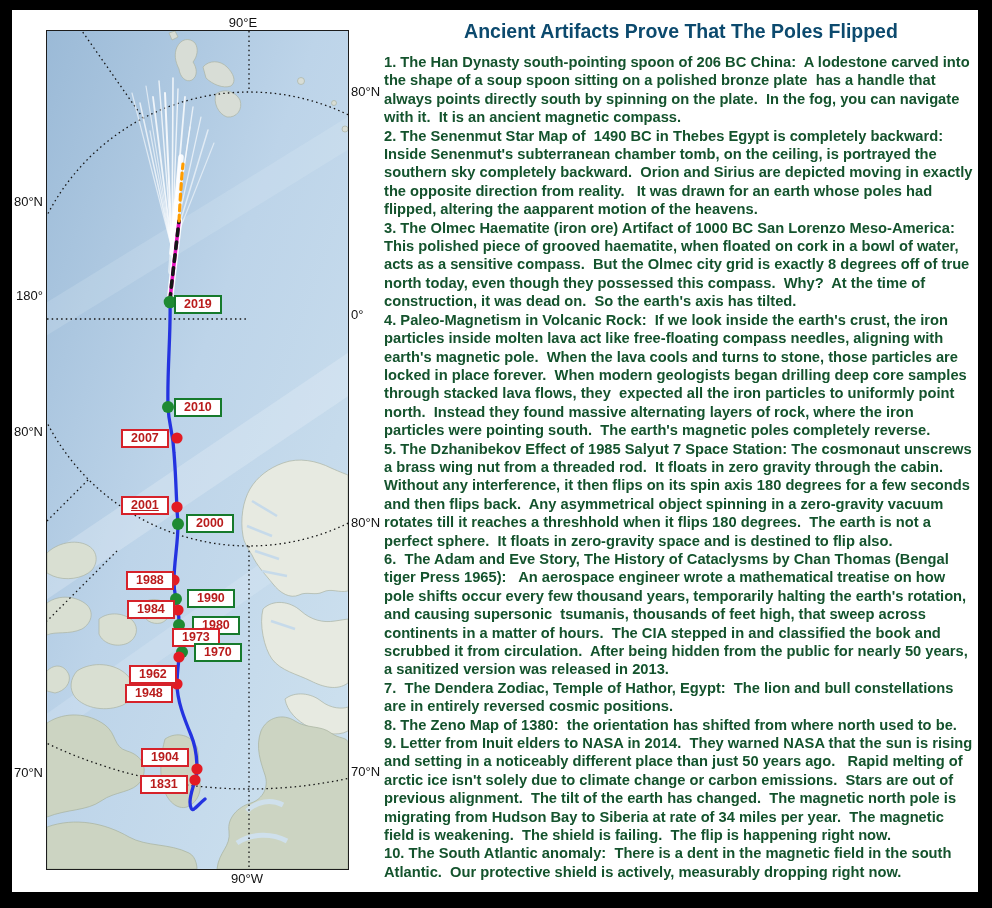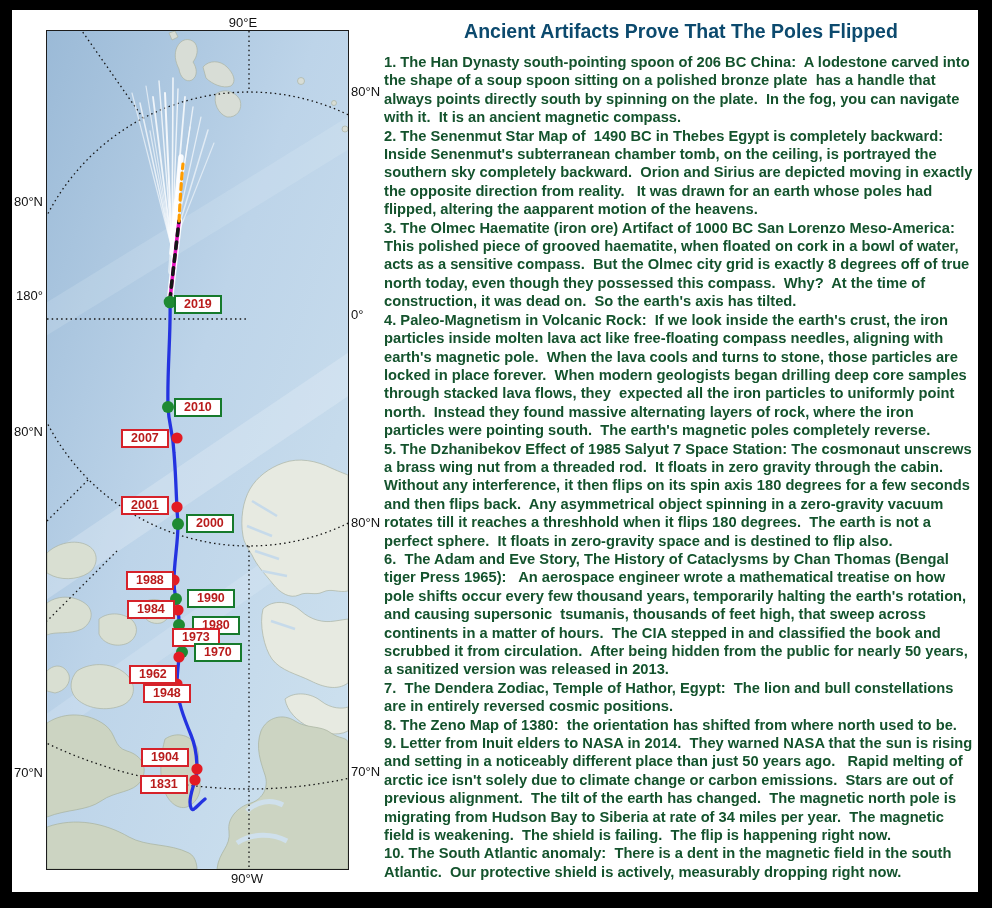--- a/index.html
+++ b/index.html
@@ -171,21 +171,21 @@
       <div class="year-label red" style="left:74px;top:398px;text-align:right;">2007</div>
       <div class="year-label red" style="left:74px;top:465px;text-decoration:underline;">2001</div>
       <div class="year-label green" style="left:139px;top:483px;">2000</div>
       <div class="year-label red" style="left:79px;top:540px;">1988</div>
       <div class="year-label green" style="left:140px;top:558px;">1990</div>
       <div class="year-label red" style="left:80px;top:569px;">1984</div>
       <div class="year-label green" style="left:145px;top:585px;">1980</div>
       <div class="year-label red" style="left:85px;top:597px;margin-left:40px;">1973</div>
       <div class="year-label green" style="left:147px;top:612px;">1970</div>
       <div class="year-label red" style="left:82px;top:634px;">1962</div>
-      <div class="year-label red" style="left:96px;top:653px;">1948</div>
+      <div class="year-label red" style="left:78px;top:653px;">1948</div>
       <div class="year-label red" style="left:94px;top:717px;">1904</div>
       <div class="year-label red" style="left:93px;top:744px;">1831</div>
     </div>
   </div>
 
   <div class="article">
     <h1 class="page-title">Ancient Artifacts Prove That The Poles Flipped</h1>
     <p>1. The Han Dynasty south-pointing spoon of 206 BC China:  A lodestone carved into the shape of a soup spoon sitting on a polished bronze plate  has a handle that always points directly south by spinning on the plate.  In the fog, you can navigate with it.  It is an ancient magnetic compass.</p>
     <p>2. The Senenmut Star Map of  1490 BC in Thebes Egypt is completely backward: Inside Senenmut's subterranean chamber tomb, on the ceiling, is portrayed the southern sky completely backward.  Orion and Sirius are depicted moving in exactly the opposite direction from reality.   It was drawn for an earth whose poles had flipped, altering the aapparent motion of the heavens.</p>
     <p>3. The Olmec Haematite (iron ore) Artifact of 1000 BC San Lorenzo Meso-America: This polished piece of grooved haematite, when floated on cork in a bowl of water, acts as a sensitive compass.  But the Olmec city grid is exactly 8 degrees off of true north today, even though they possessed this compass.  Why?  At the time of construction, it was dead on.  So the earth's axis has tilted.</p>

